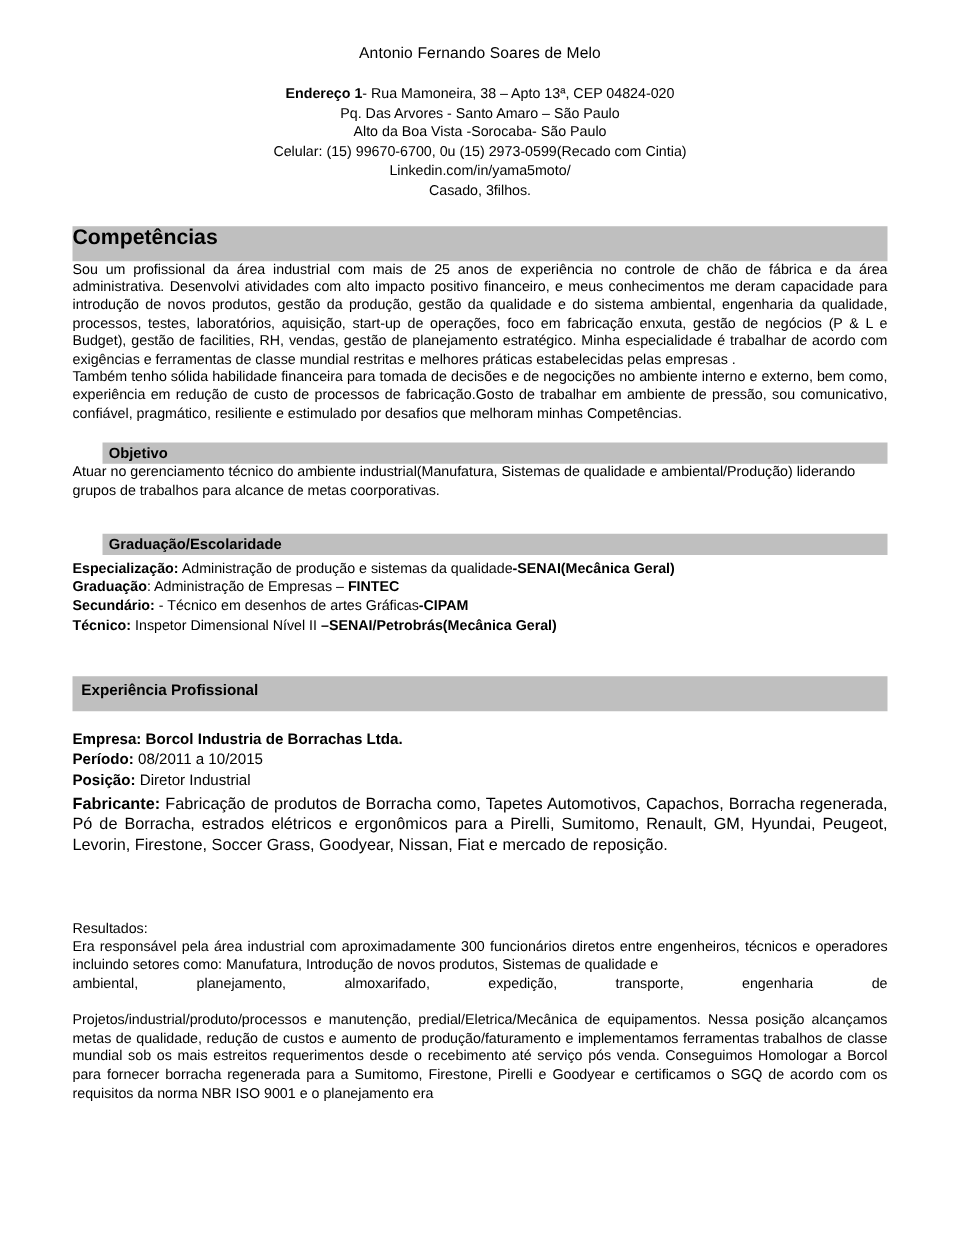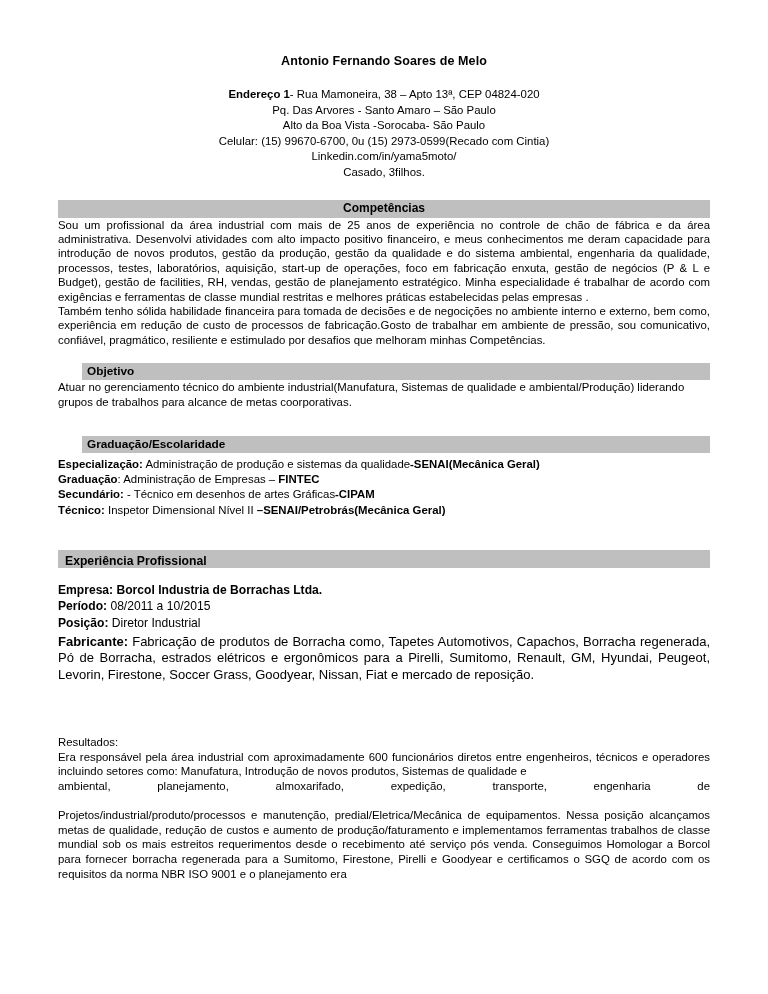--- a/index.html
+++ b/index.html
@@ -23,24 +23,24 @@
     height: 994px;
     background: #ffffff;
     box-sizing: border-box;
     padding: 0 58px;
   }
 
   
   .doc-name {
     text-align: center;
     font-size: 12.5px;
-    font-weight: bold;
+    font-weight: normal;
     letter-spacing: .1px;
     margin: 0;
-    padding-top: 54px;
+    padding-top: 35px;
     line-height: 15px;
   }
 
   .contact-block {
     text-align: center;
     font-size: 11.4px;
     line-height: 15.6px;
     margin: 0;
     padding-top: 18px;
   }
@@ -52,39 +52,39 @@
     text-decoration: underline;
   }
 
   
   .bar {
     background: #bfbfbf;
     font-weight: bold;
     box-sizing: border-box;
   }
   .bar-center {
-    text-align: center;
-    font-size: 12px;
+    text-align: left;
+    font-size: 17px;
     line-height: 17px;
-    height: 18px;
+    height: 28px;
     padding: 0;
   }
   .bar-left {
     text-align: left;
     font-size: 11.8px;
     line-height: 17px;
     height: 17px;
     padding-left: 5px;
     margin-left: 24px;
   }
   .bar-tall {
     text-align: left;
     font-size: 12.2px;
     line-height: 22px;
-    height: 18px;
+    height: 28px;
     padding-left: 7px;
   }
 
   
   .para {
     font-size: 11.4px;
     line-height: 14.4px;
     text-align: justify;
     margin: 0;
   }
@@ -219,18 +219,18 @@
   </p>
   <div class="sp-after-pos"></div>
   <p class="fabricante">
     <span class="k">Fabricante:</span><span> Fabricação de produtos de Borracha como, Tapetes Automotivos, Capachos, Borracha regenerada, Pó de Borracha, estrados elétricos e ergonômicos para a Pirelli, Sumitomo, Renault, GM, Hyundai, Peugeot, Levorin, Firestone, Soccer Grass,  Goodyear, Nissan, Fiat e mercado de reposição.</span>
   </p>
 
   <div class="sp-after-fab"></div>
 
   <p class="results-title">Resultados:</p>
   <p class="results-body">
-    <span>Era responsável pela área industrial com aproximadamente 600 funcionários diretos entre engenheiros, técnicos e operadores incluindo setores como: Manufatura, Introdução de novos produtos, Sistemas de qualidade e</span>
+    <span>Era responsável pela área industrial com aproximadamente 300 funcionários diretos entre engenheiros, técnicos e operadores incluindo setores como: Manufatura, Introdução de novos produtos, Sistemas de qualidade e</span>
     <span class="stretch-line">ambiental, planejamento, almoxarifado, expedição, transporte, engenharia de</span>
     <span>Projetos/industrial/produto/processos e manutenção,  predial/Eletrica/Mecânica de equipamentos.  Nessa posição alcançamos metas de qualidade, redução de custos e aumento de produção/faturamento e implementamos ferramentas trabalhos de classe mundial sob os mais estreitos requerimentos desde o recebimento até serviço pós venda.  Conseguimos Homologar a Borcol para fornecer borracha regenerada para a Sumitomo, Firestone, Pirelli e Goodyear e certificamos o SGQ de acordo com os requisitos da norma NBR ISO 9001 e o planejamento era</span>
   </p>
 
 </div>
 
 </body></html>

